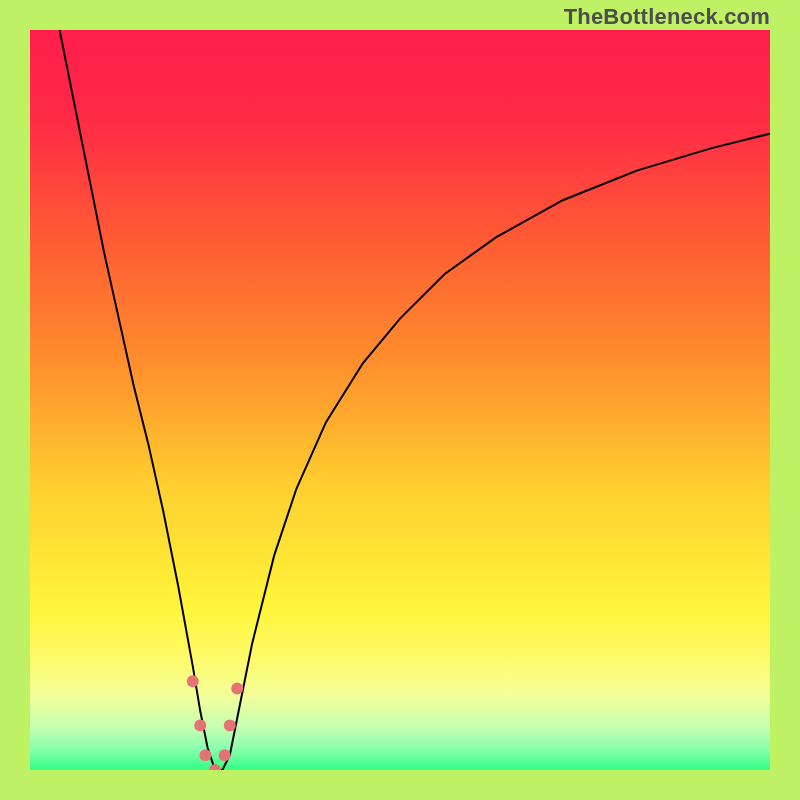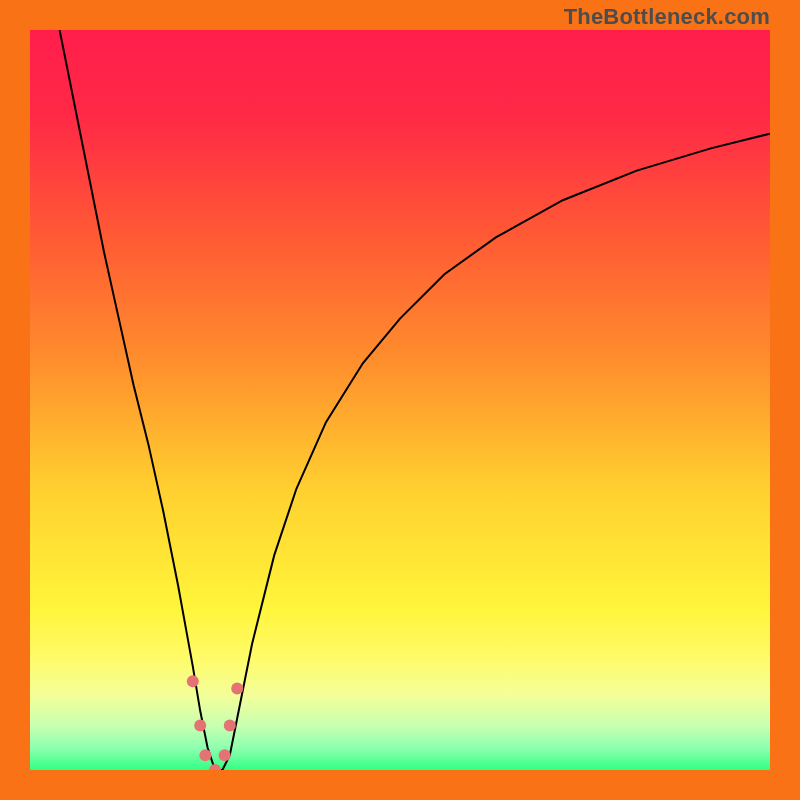--- a/index.html
+++ b/index.html
@@ -9,21 +9,21 @@
     height: 800px;
     background: #000;
     overflow: hidden;
   }
   .frame {
     position: absolute;
     left: 0;
     top: 0;
     width: 800px;
     height: 800px;
-    background: #f97316;
+    background: #bef264;
   }
   .plot-area {
     position: absolute;
     left: 30px;
     top: 30px;
     width: 740px;
     height: 740px;
     overflow: hidden;
   }
   .gradient {

